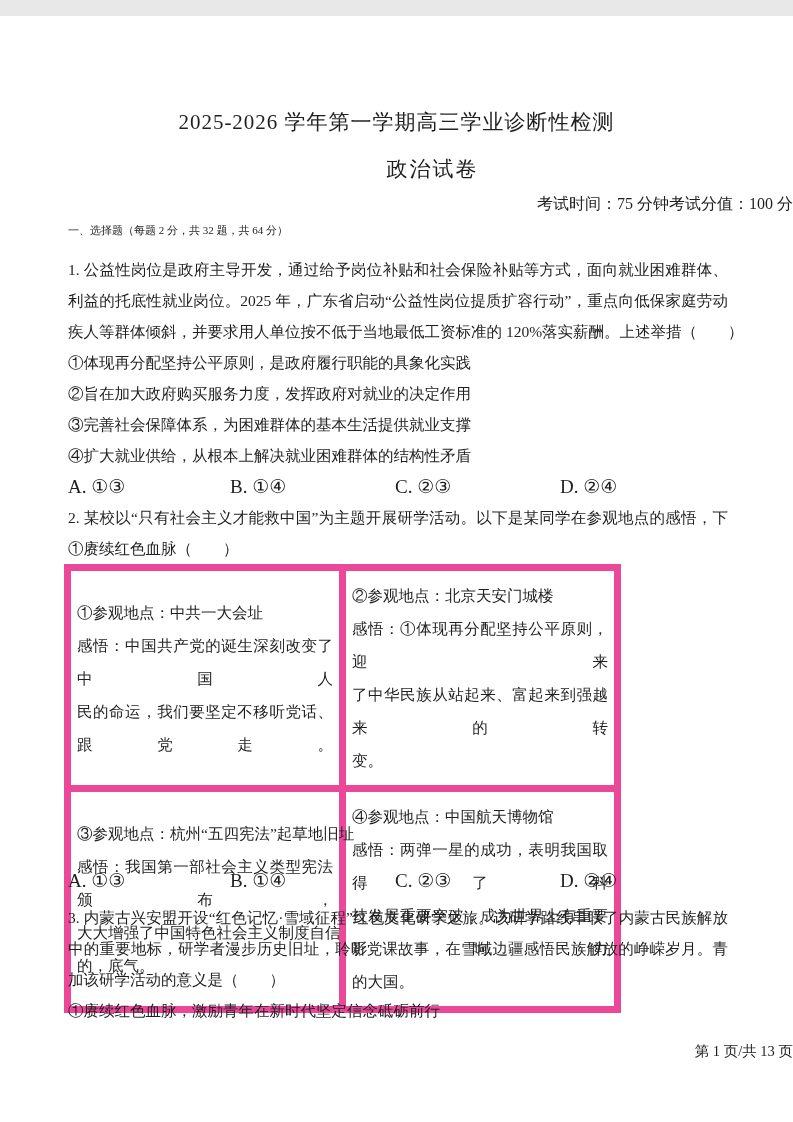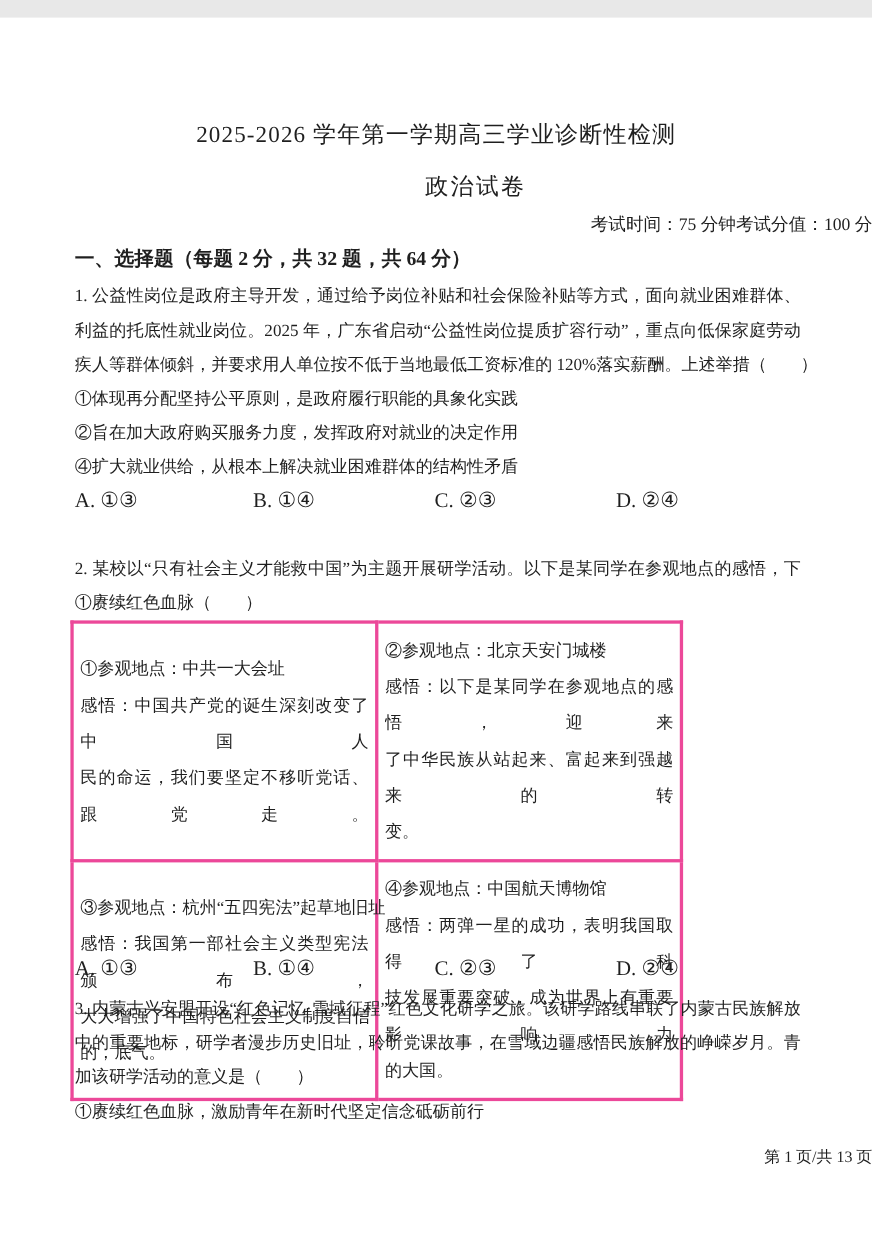--- a/index.html
+++ b/index.html
@@ -37,22 +37,21 @@
   }
   .exam-info {
     position: absolute;
     top: 178px; left: 0; width: 100%;
     text-align: right;
     font-size: 16px;
   }
   .section-heading {
     position: absolute;
     top: 207px; left: 0; width: 100%;
-    font-size: 18px;
-    font-weight: bold;
+    font-size: 11px;
   }
   .tline {
     font-size: 15.5px;
     line-height: 31px;
     height: 31px;
     white-space: nowrap;
     overflow: visible;
   }
   .just {
     white-space: normal;
@@ -73,21 +72,21 @@
   .q1-choices { margin-top: 0; }
   .q2-choices { position: absolute; top: 849px; left: 0; width: 100%; }
   .visit-table {
     position: absolute;
     top: 548px; left: -4px;
     width: 557px;
     border-collapse: collapse;
     table-layout: fixed;
   }
   .visit-table td {
-    border: 3px solid #ec4899;
+    border: 7px solid #ec4899;
     width: 50%;
     vertical-align: middle;
     padding: 8px 6px;
     font-size: 15.5px;
     line-height: 33px;
   }
   .visit-table tr.row-1 td { height: 132px; }
   .visit-table tr.row-2 td { height: 148px; }
   .cell-line { white-space: nowrap; }
   .cell-line.just {
@@ -115,20 +114,21 @@
   <div class="content">
 
     <div class="section-heading">一、选择题（每题 2 分，共 32 题，共 64 分）</div>
 
     <div class="q1-block">
       <div class="tline just">1. 公益性岗位是政府主导开发，通过给予岗位补贴和社会保险补贴等方式，面向就业困难群体、服务公共</div>
       <div class="tline just">利益的托底性就业岗位。2025 年，广东省启动“公益性岗位提质扩容行动”，重点向低保家庭劳动力、残</div>
       <div class="tline">疾人等群体倾斜，并要求用人单位按不低于当地最低工资标准的 120%落实薪酬。上述举措（　　）</div>
       <div class="tline">①体现再分配坚持公平原则，是政府履行职能的具象化实践</div>
       <div class="tline">②旨在加大政府购买服务力度，发挥政府对就业的决定作用</div>
+      <div class="tline">③完善社会保障体系，为困难群体的基本生活提供就业支撑</div>
       <div class="tline">④扩大就业供给，从根本上解决就业困难群体的结构性矛盾</div>
       <div class="choices-row q1-choices">
         <span>A. ①③</span>
         <span>B. ①④</span>
         <span>C. ②③</span>
         <span>D. ②④</span>
       </div>
     </div>
 
     <div class="q2-block">
@@ -139,21 +139,21 @@
     <table class="visit-table">
       <tbody>
         <tr class="row-1">
           <td>
             <div class="cell-line">①参观地点：中共一大会址</div>
             <div class="cell-line just">感悟：中国共产党的诞生深刻改变了中国人</div>
             <div class="cell-line just">民的命运，我们要坚定不移听党话、跟党走。</div>
           </td>
           <td>
             <div class="cell-line">②参观地点：北京天安门城楼</div>
-            <div class="cell-line just">感悟：以下是某同学在参观地点的感悟，迎来</div>
+            <div class="cell-line just">感悟：①体现再分配坚持公平原则，迎来</div>
             <div class="cell-line just">了中华民族从站起来、富起来到强越来的转</div>
             <div class="cell-line">变。</div>
           </td>
         </tr>
         <tr class="row-2">
           <td>
             <div class="cell-line">③参观地点：杭州“五四宪法”起草地旧址</div>
             <div class="cell-line just">感悟：我国第一部社会主义类型宪法颁布，</div>
             <div class="cell-line">大大增强了中国特色社会主义制度自信</div>
             <div class="cell-line">的，底气。</div>

